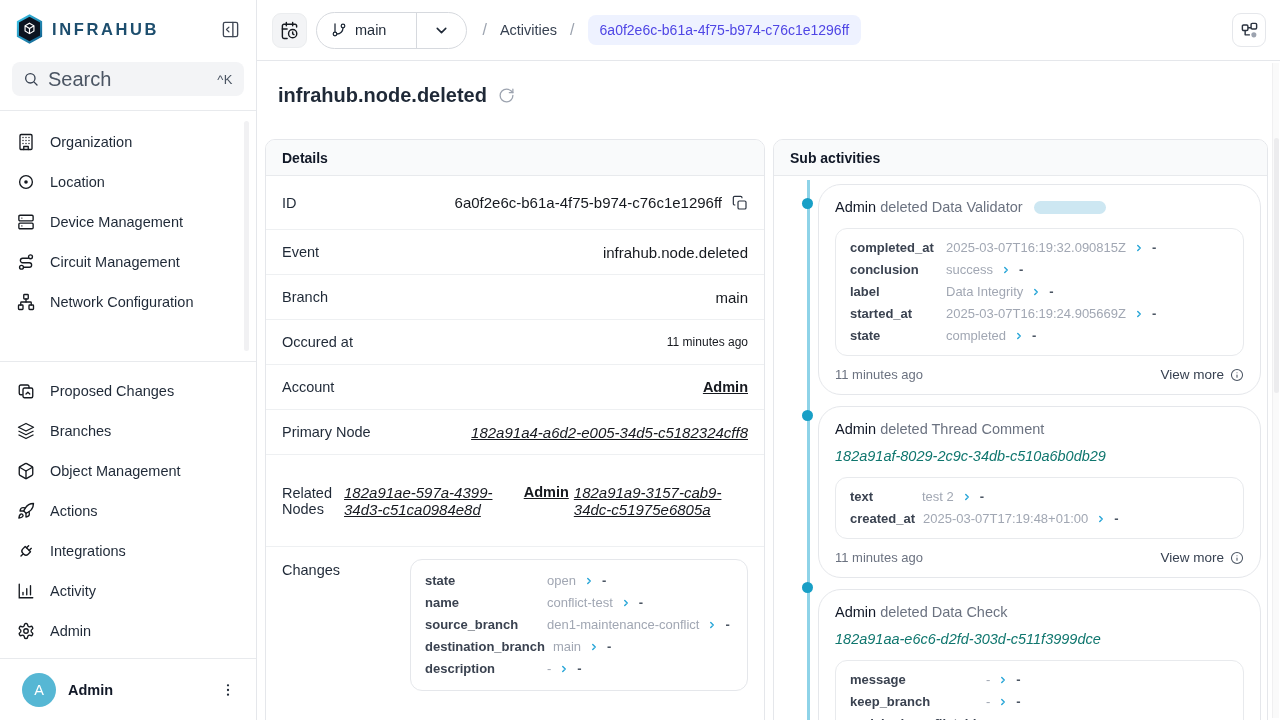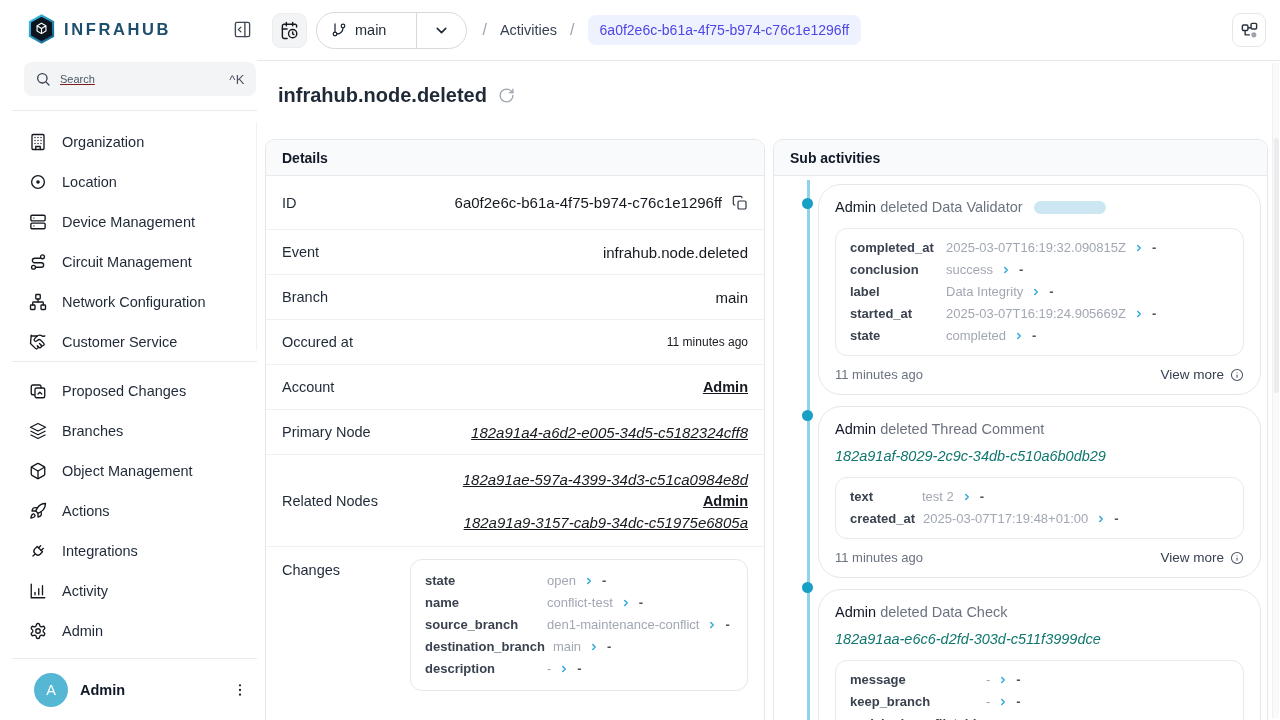--- a/index.html
+++ b/index.html
@@ -2,27 +2,27 @@
 <html><head>
 <meta charset="utf-8">
 <style>
   * { margin:0; padding:0; box-sizing:border-box; }
   html,body { width:1280px; height:720px; }
   body { font-family:"Liberation Sans","DejaVu Sans",sans-serif; background:#fff; color:#111827; overflow:hidden; position:relative; font-size:14px; }
   svg { display:block; }
   button { font-family:inherit; }
 
   
-  .sidebar { position:absolute; left:12px; top:0; width:257px; height:720px; background:#fff; border-right:1px solid #e5e7eb; display:flex; flex-direction:column; }
+  .sidebar { position:absolute; left:0; top:0; width:257px; height:720px; background:#fff; border-right:1px solid #e5e7eb; display:flex; flex-direction:column; }
   .sb-header { height:58px; display:flex; align-items:center; padding:0 14px 0 16px; gap:9px; flex:none; }
   .brand-text { font-weight:800; letter-spacing:2.6px; color:#1d4e6e; font-size:16.5px; }
   .collapse-btn { margin-left:auto; background:none; border:none; color:#3f4754; cursor:pointer; padding:2px; }
   .search-box { margin:4px 12px 0; height:34px; background:#f3f4f6; border-radius:8px; display:flex; align-items:center; gap:9px; padding:0 11px; flex:none; }
   .search-box svg { color:#374151; }
-  .search-input { border:none; background:transparent; outline:none; flex:1; min-width:0; font-size:11px; color:#7f1d1d;text-decoration:underline; }
+  .search-input { border:none; background:transparent; outline:none; flex:1; min-width:0; font-size:20px; color:#7f1d1d; }
   .search-input::placeholder { color:#4b5563; }
   .search-kbd { color:#4b5563; font-size:13px; letter-spacing:.5px; }
   .sb-divider { border-top:1px solid #e8eaed; margin-top:14px; flex:none; }
   .nav-group1 { height:251px; overflow:hidden; position:relative; border-bottom:1px solid #e8eaed; padding-top:11px; flex:none; }
   .nav-group2 { padding-top:9px; flex:none; }
   .nav-item { display:flex; align-items:center; gap:15px; height:40px; padding:0 17px; font-size:14.5px; color:#1f2937; cursor:pointer; }
   .nav-item svg { flex:none; color:#15191f; }
   .scroll-track { position:absolute; right:7px; top:10px; bottom:10px; width:5px; background:#f1f1f3; border-radius:3px; }
   .sb-spacer { flex:1; }
   .sb-footer { border-top:1px solid #e8eaed; height:62px; display:flex; align-items:center; padding:0 16px 0 22px; gap:12px; flex:none; }
@@ -53,21 +53,21 @@
   .subs-panel { left:516px; top:78px; right:12px; height:700px; }
   .panel-header { height:36px; background:#f9fafb; border-bottom:1px solid #e8eaed; display:flex; align-items:center; padding:0 16px; font-weight:700; font-size:14px; color:#111827; }
 
   
   .d-row { display:flex; justify-content:space-between; align-items:center; padding:0 16px; border-bottom:1px solid #eef0f2; font-size:14.5px; }
   .h54 { height:54px; } .h45 { height:45px; } .h92 { height:92px; }
   .d-label { color:#1f2937; }
   .d-value { color:#16191f; display:flex; align-items:center; gap:10px; font-size:15px; }
   .small-value { font-size:12px; }
   .copy-btn { background:none; border:none; color:#2b3340; cursor:pointer; padding:0; display:flex; }
-  .link-col { display:flex; flex-direction:column; align-items:flex-end; gap:5px; }
+  .link-col { display:flex; flex-direction:row; align-items:flex-start; gap:5px; }
   .node-link { color:#16191f; font-style:italic; text-decoration:underline; font-size:15px; cursor:pointer; }
   .acc-link { color:#16191f; font-weight:600; text-decoration:underline; font-size:14.5px; cursor:pointer; }
   .changes-row { align-items:flex-start; border-bottom:none; padding-top:12px; height:157px; }
   .changes-row .d-label { padding-top:3px; }
   .changes-box { width:338px; border:1px solid #e5e7eb; border-radius:12px; padding:10px 14px; }
   .kv-row { display:flex; align-items:center; line-height:22px; font-size:13px; }
   .kv-key { color:#3a4250; font-weight:600; padding-right:8px; }
   .wch { min-width:122px; } .w96 { min-width:96px; } .w72 { min-width:72px; } .w136 { min-width:136px; }
   .kv-old { color:#a1a7b3; }
   .kv-new { color:#4b5563; font-weight:700; }
@@ -180,31 +180,20 @@
           <svg width="18" height="18" viewBox="0 0 24 24" fill="none" stroke="currentColor" stroke-width="1.8" stroke-linecap="round" stroke-linejoin="round">
             <rect x="9" y="2" width="6" height="6" rx="1"></rect>
             <rect x="2" y="16" width="6" height="6" rx="1"></rect>
             <rect x="16" y="16" width="6" height="6" rx="1"></rect>
             <path d="M5 16v-3a1 1 0 0 1 1-1h12a1 1 0 0 1 1 1v3"></path>
             <path d="M12 12V8"></path>
           </svg>
         </span>
       <span>Network Configuration</span>
     </div>
-    <div class="nav-item">
-      <span>
-          <svg width="18" height="18" viewBox="0 0 24 24" fill="none" stroke="currentColor" stroke-width="1.8" stroke-linecap="round" stroke-linejoin="round">
-            <path d="m11 17 2 2a1 1 0 1 0 3-3"></path>
-            <path d="m14 14 2.5 2.5a1 1 0 1 0 3-3l-3.88-3.88a3 3 0 0 0-4.24 0l-.88.88a1 1 0 1 1-3-3l2.81-2.81a5.79 5.79 0 0 1 7.06-.87l.47.28a2 2 0 0 0 1.42.25L21 4"></path>
-            <path d="M3 3 2 14l6.5 6.5a1 1 0 1 0 3-3"></path>
-            <path d="M3 4h8"></path>
-          </svg>
-        </span>
-      <span>Customer Service</span>
-    </div>
     <div class="scroll-track"></div>
   </nav>
 
   <nav class="nav-group2">
     <div class="nav-item">
       <span>
           <svg width="18" height="18" viewBox="0 0 24 24" fill="none" stroke="currentColor" stroke-width="1.8" stroke-linecap="round" stroke-linejoin="round">
             <rect x="8" y="8" width="13" height="13" rx="2"></rect>
             <path d="M16 8V6a2 2 0 0 0-2-2H5a2 2 0 0 0-2 2v9a2 2 0 0 0 2 2h2"></path>
             <path d="m12 16 2.5-2.5L17 16"></path>

